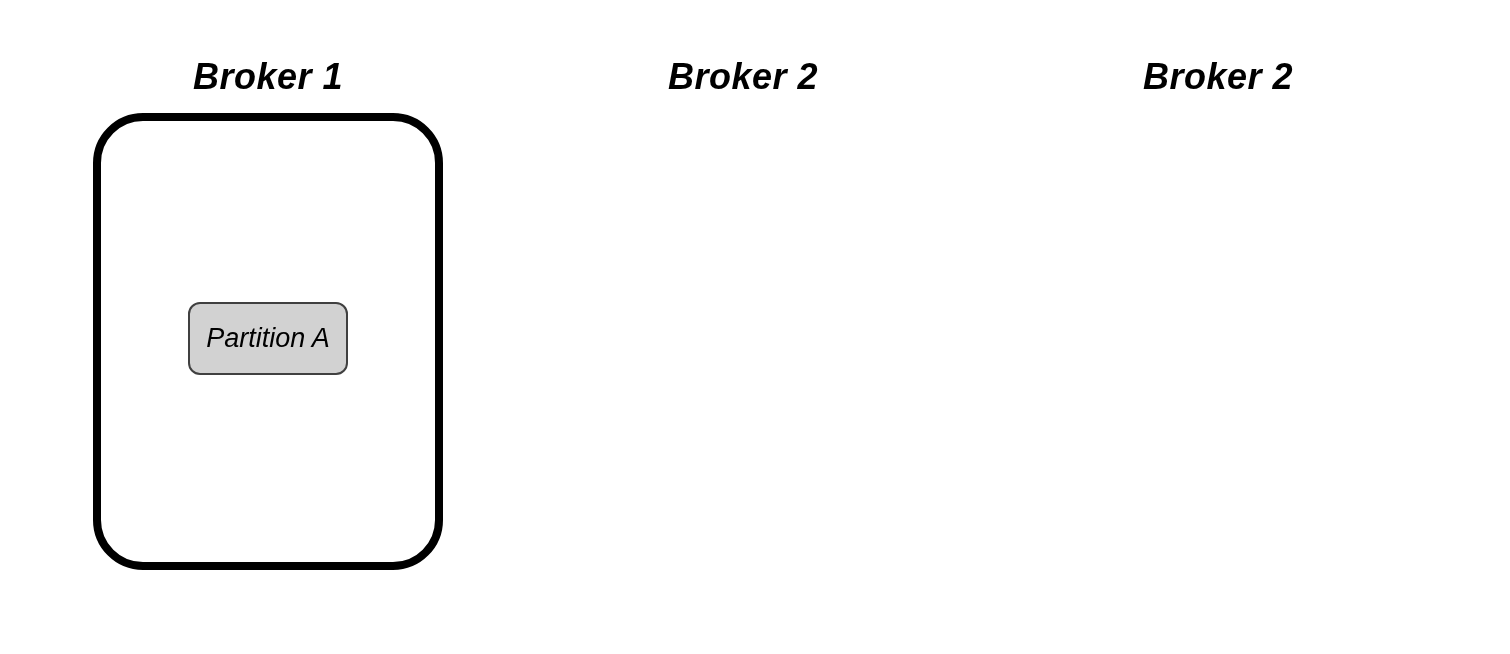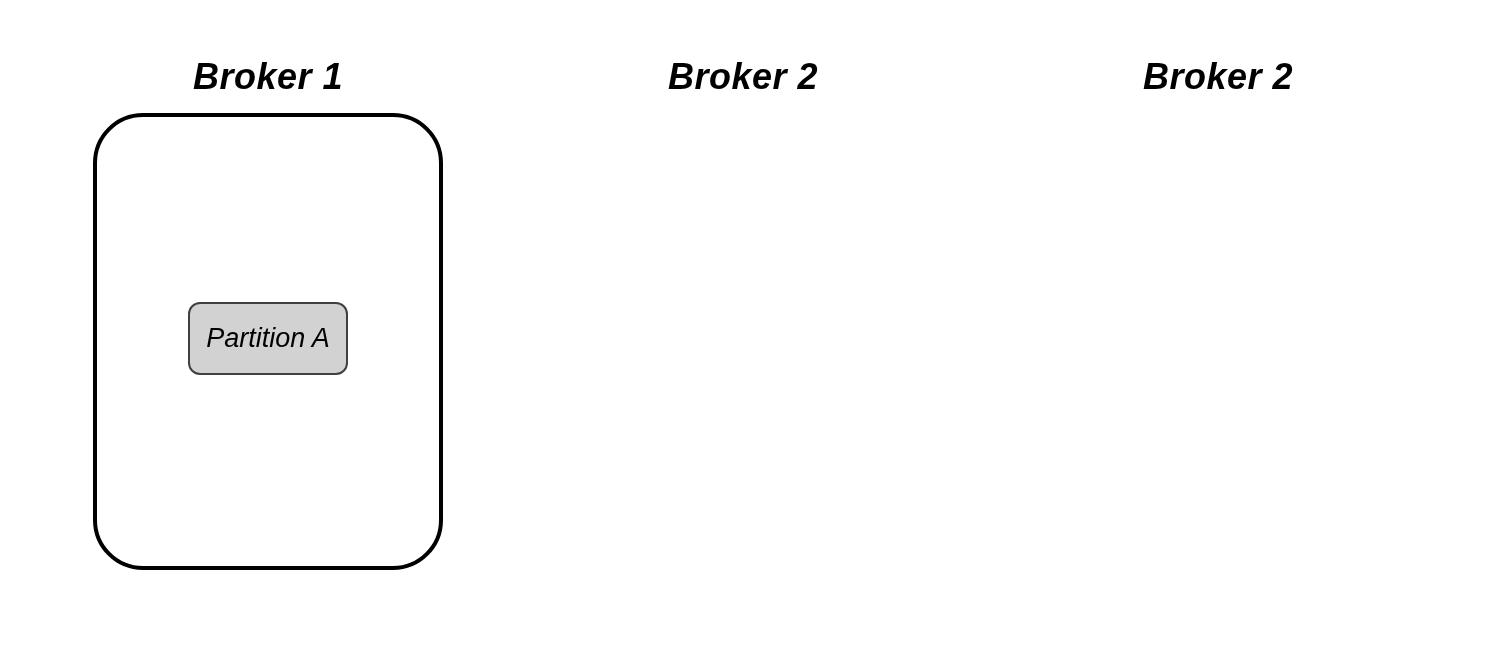--- a/index.html
+++ b/index.html
@@ -34,21 +34,21 @@
     text-align: center;
     margin-bottom: 14px;
     letter-spacing: 0.5px;
     white-space: nowrap;
   }
 
   .broker-box {
     width: 350px;
     height: 457px;
     background: #ffffff;
-    border: 4px solid #000000;
+    border: 8px solid #000000;
     border-radius: 50px;
     display: flex;
     align-items: center;
     justify-content: center;
     padding-bottom: 6px; 
   }
 
   .partition {
     min-width: 158px;
     height: 73px;

